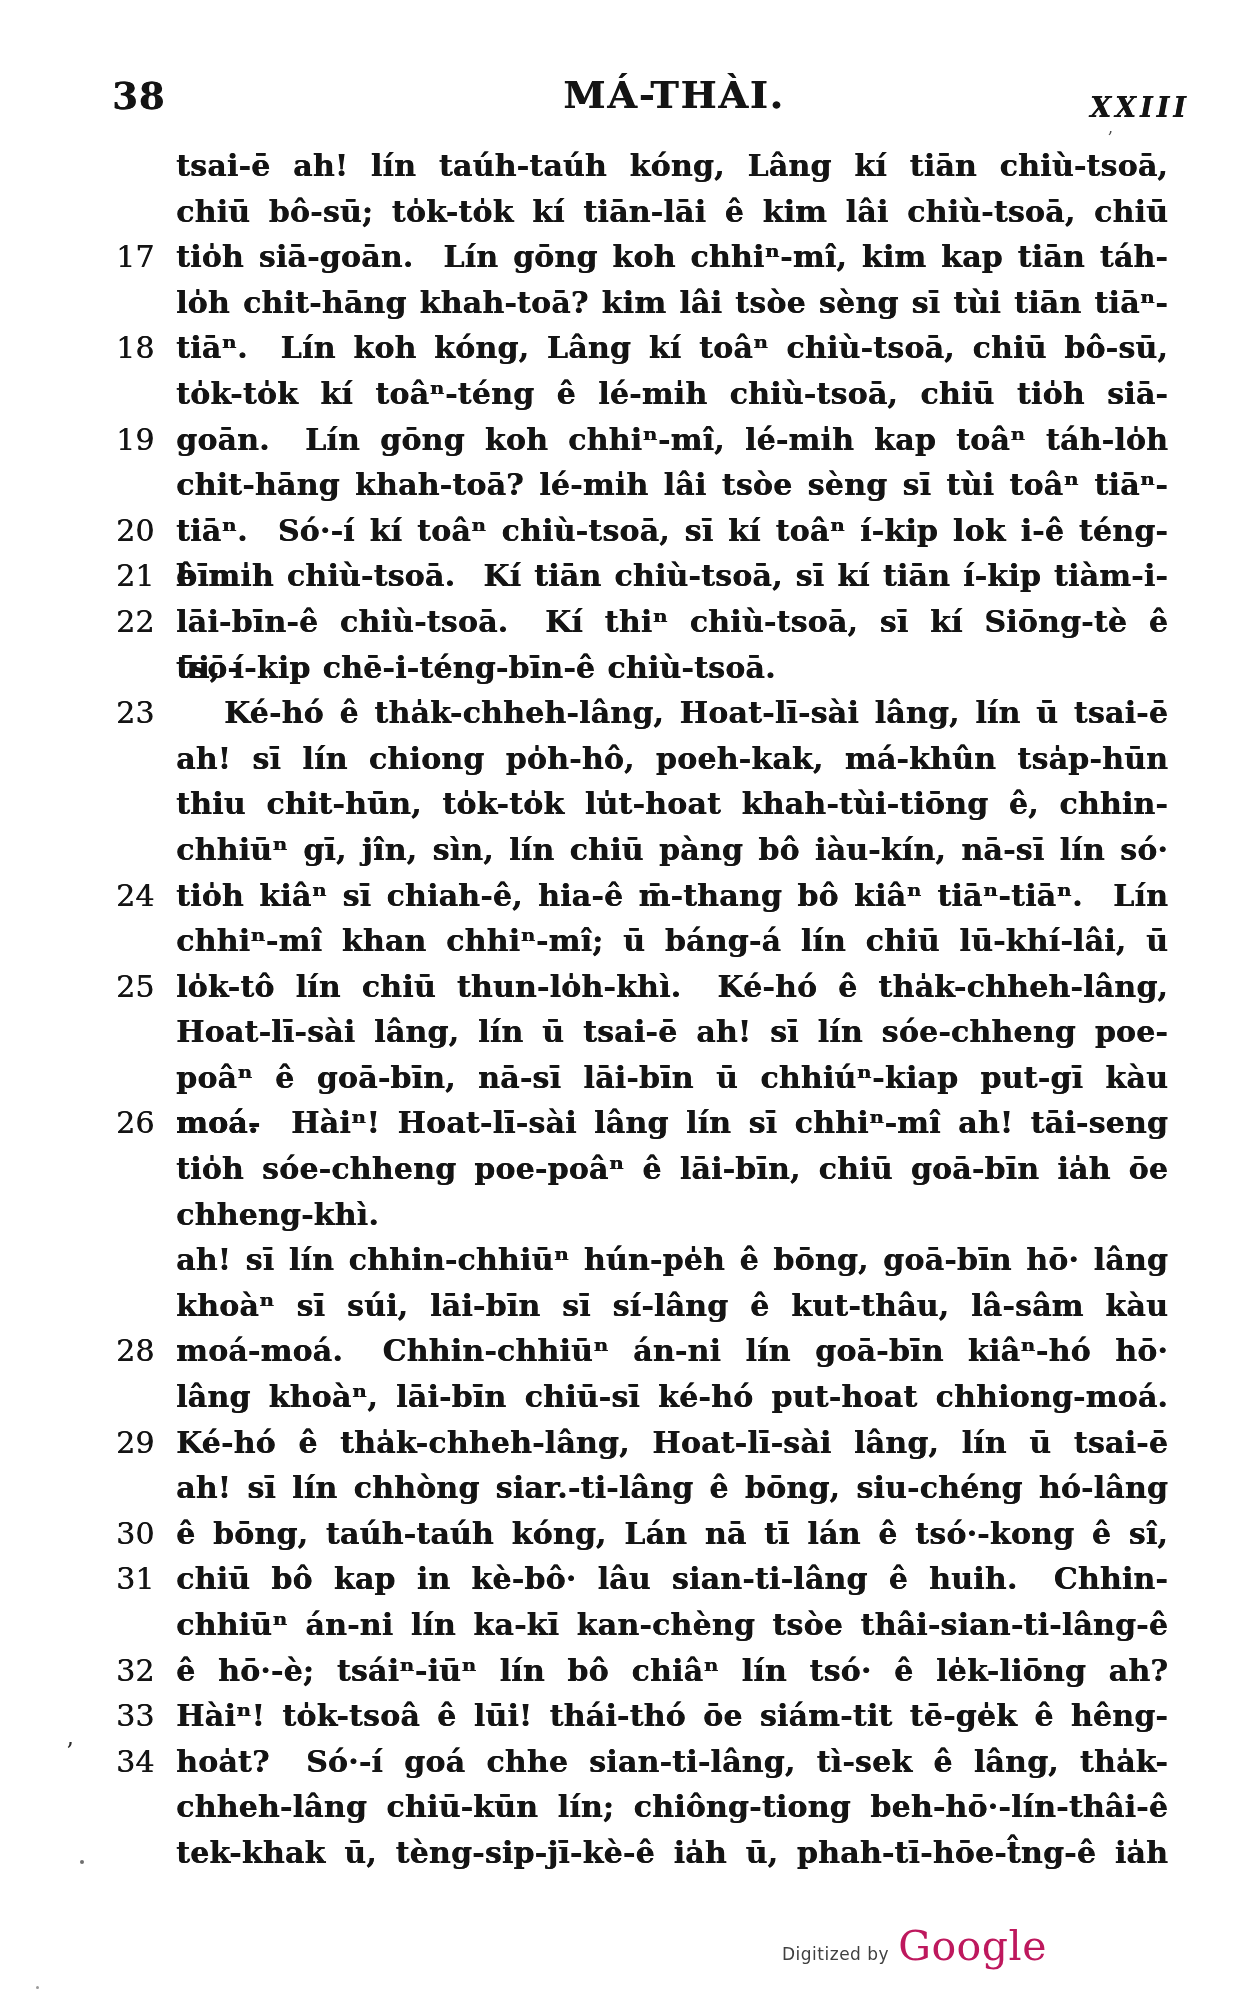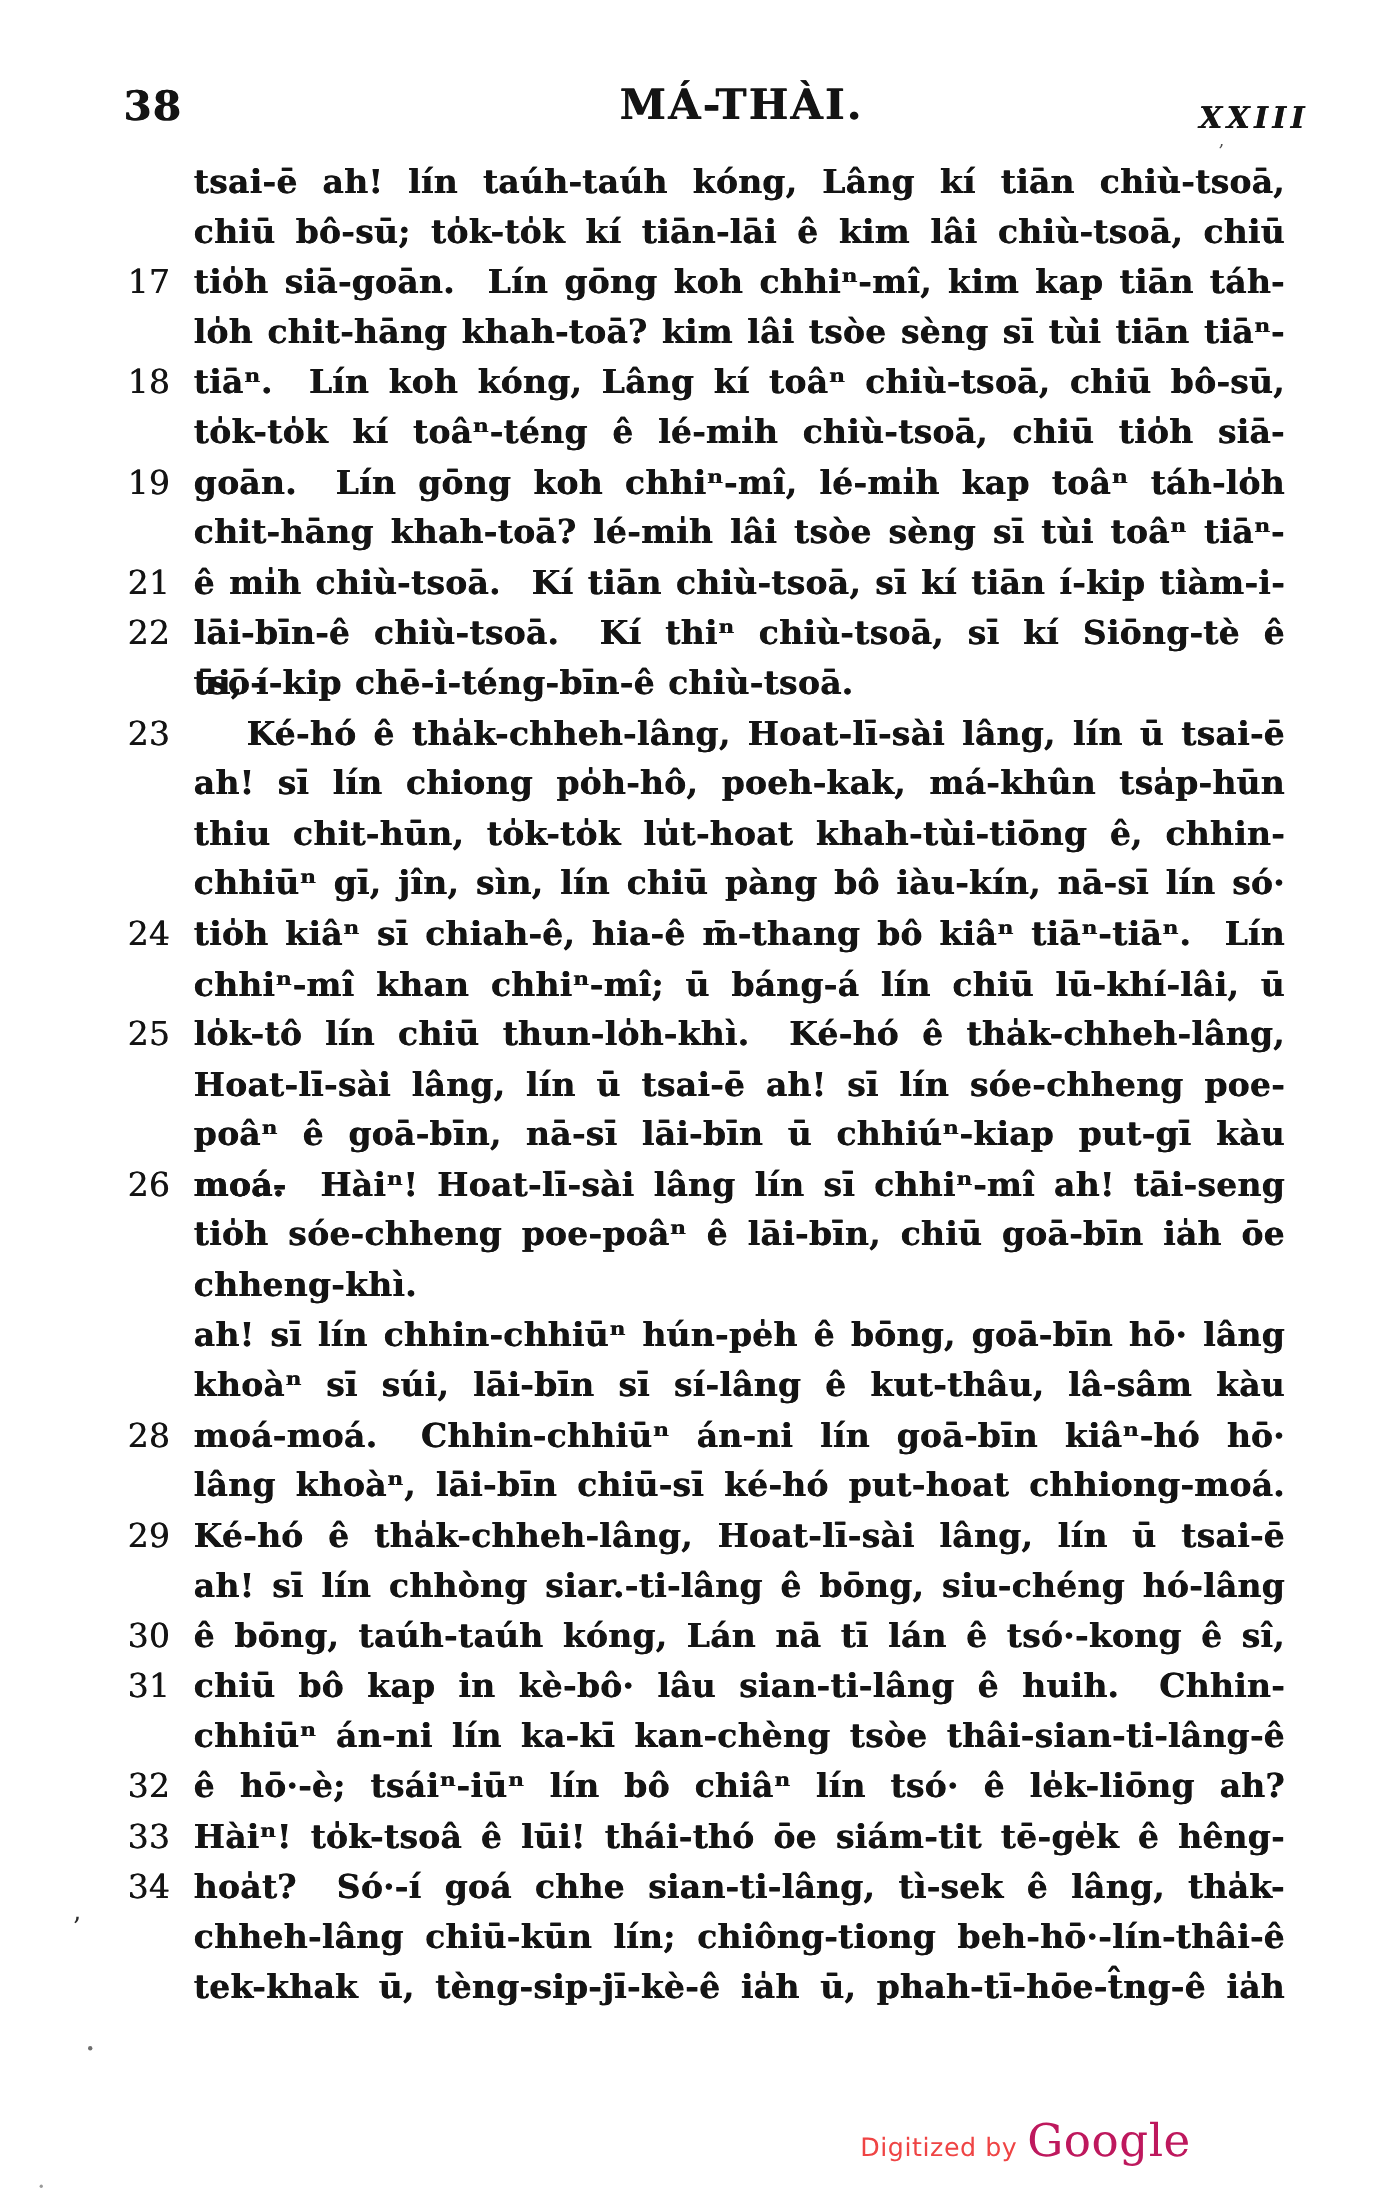--- a/index.html
+++ b/index.html
@@ -57,21 +57,21 @@
   .speck-dot-a{position:absolute;left:80px;top:1860px;width:4px;height:4px;background:#6f6f6f;border-radius:50%;}
   .speck-dot-b{position:absolute;left:36px;top:1986px;width:3px;height:3px;background:#9a9a9a;border-radius:50%;}
 
   
   .watermark{
     position:absolute;left:782px;top:1922px;
     display:flex;align-items:baseline;
   }
   .wm-prefix{
     font-family:"DejaVu Sans","Liberation Sans",sans-serif;
-    font-size:23px;color:#ef4444;letter-spacing:0.5px;
+    font-size:17px;color:#404040;letter-spacing:0.5px;
   }
   .wm-logo{
     font-family:"DejaVu Serif","Liberation Serif",serif;
     font-size:41px;color:#be185d;letter-spacing:0.5px;margin-left:9px;
     font-weight:400;
   }
 </style>
 </head>
 <body>
 
@@ -103,20 +103,24 @@
         <span class="ltext">to̍k-to̍k kí toâⁿ-téng ê lé-mi̍h chiù-tsoā, chiū tio̍h siā-</span>
       </div>
       <div class="line">
         <span class="vnum">19</span>
         <span class="ltext">goān.  Lín gōng koh chhiⁿ-mî, lé-mi̍h kap toâⁿ táh-lo̍h</span>
       </div>
       <div class="line">
         <span class="ltext">chit-hāng khah-toā? lé-mi̍h lâi tsòe sèng sī tùi toâⁿ tiāⁿ-</span>
       </div>
       <div class="line">
+        <span class="vnum">20</span>
+        <span class="ltext">tiāⁿ.  Só·-í kí toâⁿ chiù-tsoā, sī kí toâⁿ í-kip lok i-ê téng-bīn</span>
+      </div>
+      <div class="line">
         <span class="vnum">21</span>
         <span class="ltext">ê mi̍h chiù-tsoā.  Kí tiān chiù-tsoā, sī kí tiān í-kip tiàm-i-</span>
       </div>
       <div class="line">
         <span class="vnum">22</span>
         <span class="ltext">lāi-bīn-ê chiù-tsoā.  Kí thiⁿ chiù-tsoā, sī kí Siōng-tè ê tsō-</span>
       </div>
       <div class="line flush">
         <span class="ltext">ūi, í-kip chē-i-téng-bīn-ê chiù-tsoā.</span>
       </div>

